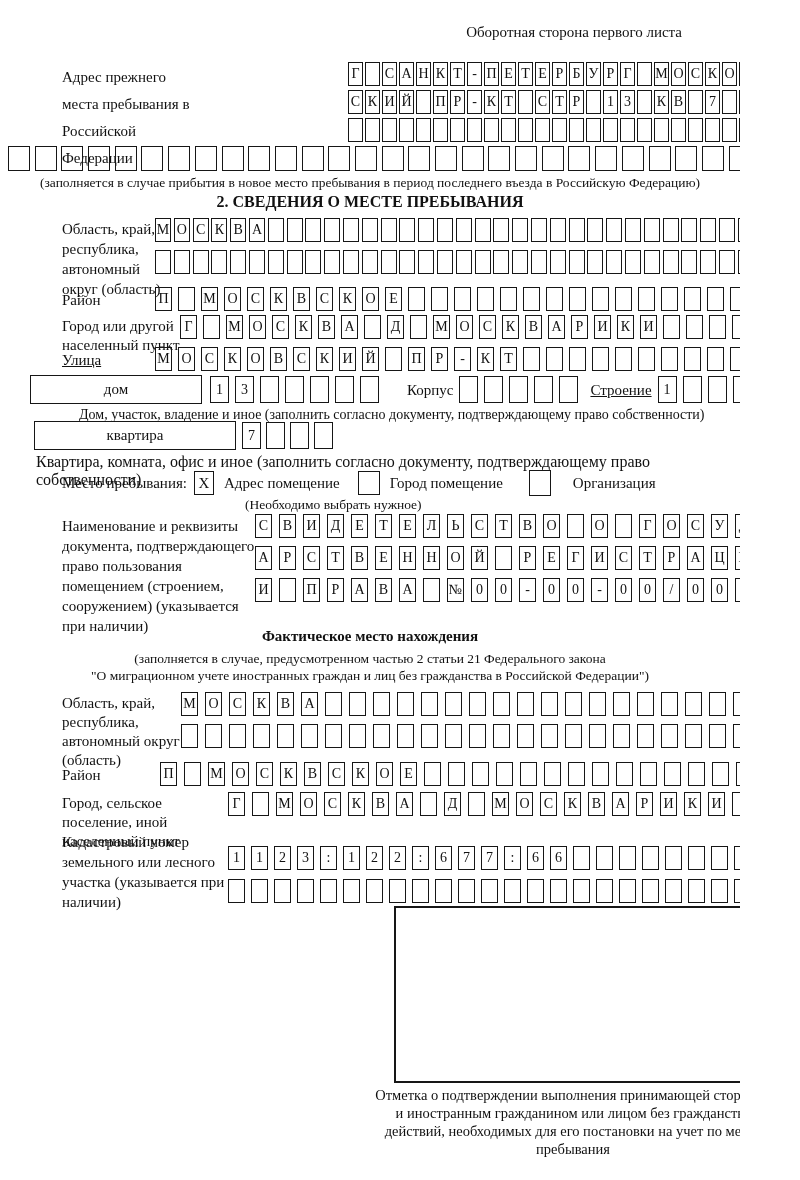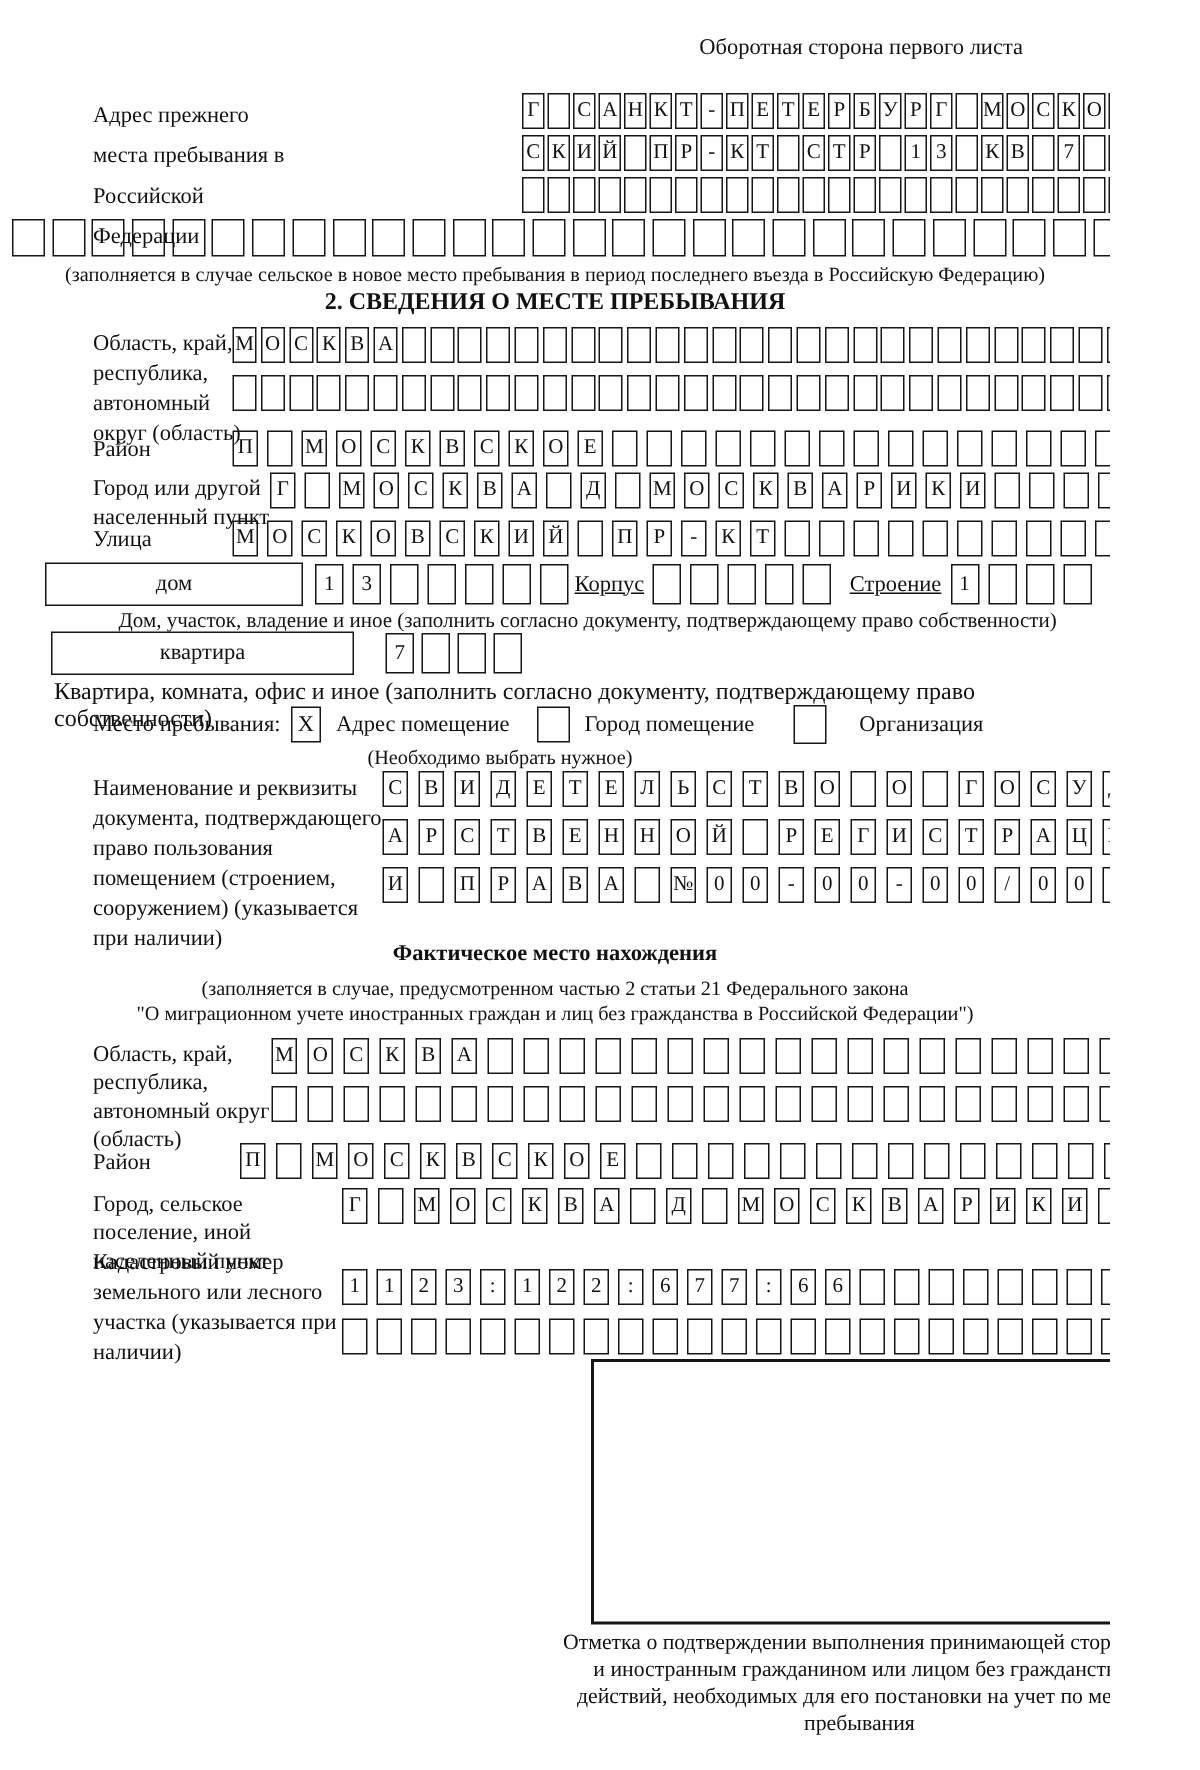--- a/index.html
+++ b/index.html
@@ -137,21 +137,21 @@
       <span class="cell"></span>
       <span class="cell"></span>
       <span class="cell"></span>
       <span class="cell"></span>
       <span class="cell"></span>
       <span class="cell"></span>
       <span class="cell"></span>
       <span class="cell"></span>
       <span class="cell"></span>
     </div>
-  <div class="abs note center" style="top:175px;">(заполняется в случае сельское в новое место пребывания в период последнего въезда в Российскую Федерацию)</div>
+  <div class="abs note center" style="top:175px;">(заполняется в случае прибытия в новое место пребывания в период последнего въезда в Российскую Федерацию)</div>
 
   <div class="abs center bold" style="top:193px;font-size:16px;">2. СВЕДЕНИЯ О МЕСТЕ ПРЕБЫВАНИЯ</div>
 
   <div class="abs lbl" style="left:62px;top:219px;width:100px;">Область, край, республика, автономный округ (область)</div>
   <div class="abs grid g19" style="left:155px;top:218px;">
       <span class="cell">М</span>
       <span class="cell">О</span>
       <span class="cell">С</span>
       <span class="cell">К</span>
       <span class="cell">В</span>
@@ -270,21 +270,21 @@
       <span class="cell">Р</span>
       <span class="cell">И</span>
       <span class="cell">К</span>
       <span class="cell">И</span>
       <span class="cell"></span>
       <span class="cell"></span>
       <span class="cell"></span>
       <span class="cell"></span>
     </div>
 
-  <div class="abs lbl" style="left:62px;top:350px;">Улица</div>
+  <div class="abs lbl" style="left:62px;top:350px;text-decoration:underline;">Улица</div>
   <div class="abs grid g23" style="left:155px;top:347px;">
       <span class="cell">М</span>
       <span class="cell">О</span>
       <span class="cell">С</span>
       <span class="cell">К</span>
       <span class="cell">О</span>
       <span class="cell">В</span>
       <span class="cell">С</span>
       <span class="cell">К</span>
       <span class="cell">И</span>
@@ -311,39 +311,39 @@
     <div class="widebox" style="width:172px;">дом</div>
     <div class="grid gdom" style="margin-left:8px;">
         <span class="cell">1</span>
         <span class="cell">3</span>
         <span class="cell"></span>
         <span class="cell"></span>
         <span class="cell"></span>
         <span class="cell"></span>
         <span class="cell"></span>
       </div>
-    <div class="lbl" style="margin-left:4px;text-decoration:underline;">Корпус</div>
+    <div class="lbl" style="margin-left:28px;">Корпус</div>
     <div class="grid gdom" style="margin-left:6px;">
         <span class="cell"></span>
         <span class="cell"></span>
         <span class="cell"></span>
         <span class="cell"></span>
         <span class="cell"></span>
       </div>
     <div class="lbl" style="margin-left:12px;text-decoration:underline;">Строение</div>
     <div class="grid gdom" style="margin-left:6px;">
         <span class="cell">1</span>
         <span class="cell"></span>
         <span class="cell"></span>
         <span class="cell"></span>
       </div>
   </div>
   <div class="abs" style="left:36px;top:407px;font-size:14px;margin-left:43px;">Дом, участок, владение и иное (заполнить согласно документу, подтверждающему право собственности)</div>
 
-  <div class="abs inlinerow" style="left:34px;top:421px;gap:15px;">
+  <div class="abs inlinerow" style="left:34px;top:421px;">
     <div class="widebox" style="width:202px;">квартира</div>
     <div class="grid gkv" style="margin-left:6px;">
         <span class="cell">7</span>
         <span class="cell"></span>
         <span class="cell"></span>
         <span class="cell"></span>
       </div>
   </div>
   <div class="abs" style="left:36px;top:453px;font-size:16px;">Квартира, комната, офис и иное (заполнить согласно документу, подтверждающему право собственности)</div>
 

